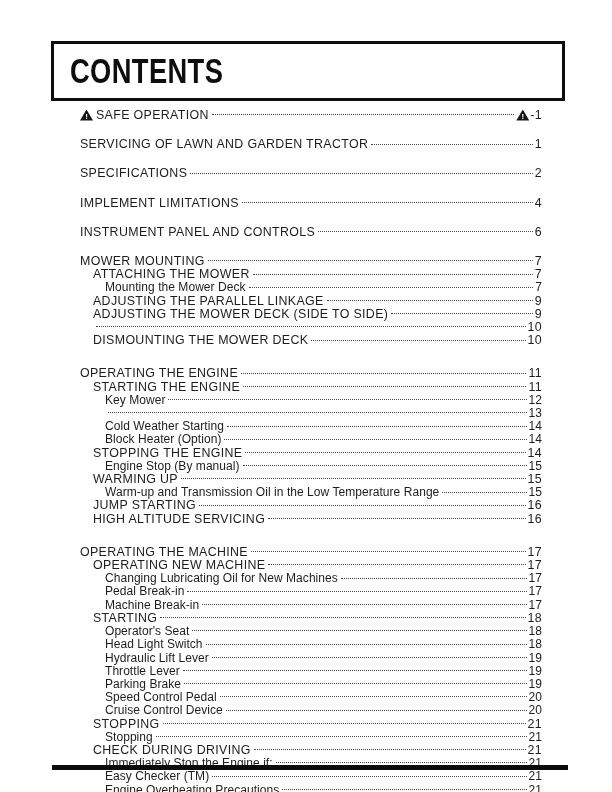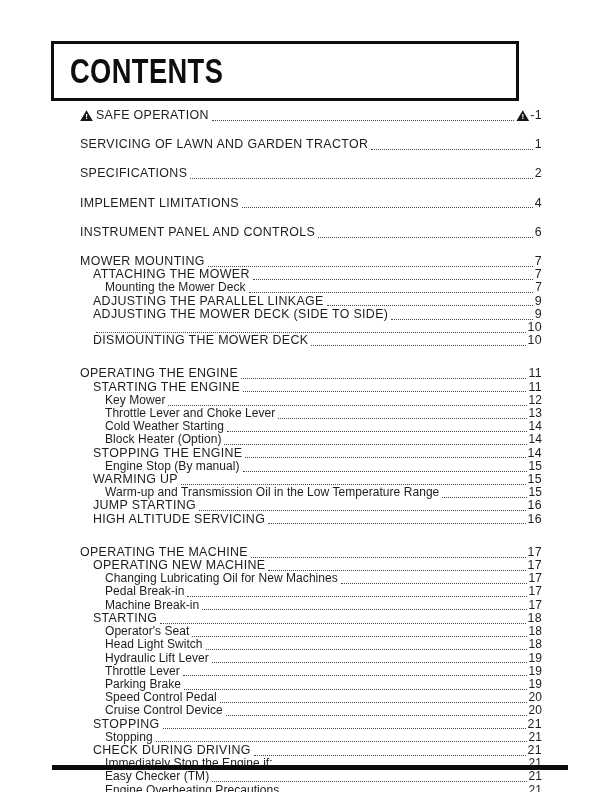--- a/index.html
+++ b/index.html
@@ -1,34 +1,34 @@
 <!DOCTYPE html>
 <html><head>
 <meta charset="utf-8">
 <style>
   html,body{margin:0;padding:0;}
   body{
     width:612px;height:792px;background:#ffffff;position:relative;overflow:hidden;
     font-family:"Liberation Sans","DejaVu Sans",sans-serif;color:#1d1d1d;
   }
   .header-box{
-    position:absolute;left:51px;top:41px;width:468px;height:60px;
+    position:absolute;left:51px;top:41px;width:514px;height:60px;
     border:3px solid #0e0e0e;background:#fff;box-sizing:border-box;
     display:flex;align-items:center;
   }
   .header-title{
     font-size:35px;font-weight:700;letter-spacing:0.5px;color:#0e0e0e;
     transform:scaleX(0.78);transform-origin:0 50%;
     margin-left:16px;white-space:nowrap;
   }
   .toc{
     position:absolute;left:80px;top:109px;width:462px;
   }
   .row{
-    display:flex;align-items:flex-end;line-height:13.2px;
+    display:flex;align-items:center;line-height:13.2px;
   }
   .row.l1{font-size:12.4px;letter-spacing:0.35px;}
   .row.l2{font-size:12.4px;letter-spacing:0.35px;padding-left:13px;}
   .row.l3{font-size:12px;letter-spacing:0.05px;padding-left:25px;}
   .gap-sm{margin-top:16px;}
   .gap-lg{margin-top:20px;}
   .title{white-space:nowrap;flex:0 0 auto;}
   .leader{
     flex:1 1 auto;min-width:8px;
     border-bottom:1.6px dotted #464646;
@@ -131,21 +131,20 @@
       <span class="title">STARTING THE ENGINE</span>
       <span class="leader"></span>
       <span class="page">11</span>
     </div>
     <div class="row l3">
       <span class="title">Key Mower</span>
       <span class="leader"></span>
       <span class="page">12</span>
     </div>
     <div class="row l3">
-      <span class="title">Throttle Lever and Choke Lever</span>
       <span class="leader"></span>
       <span class="page">13</span>
     </div>
     <div class="row l3">
       <span class="title">Cold Weather Starting</span>
       <span class="leader"></span>
       <span class="page">14</span>
     </div>
     <div class="row l3">
       <span class="title">Block Heater (Option)</span>

